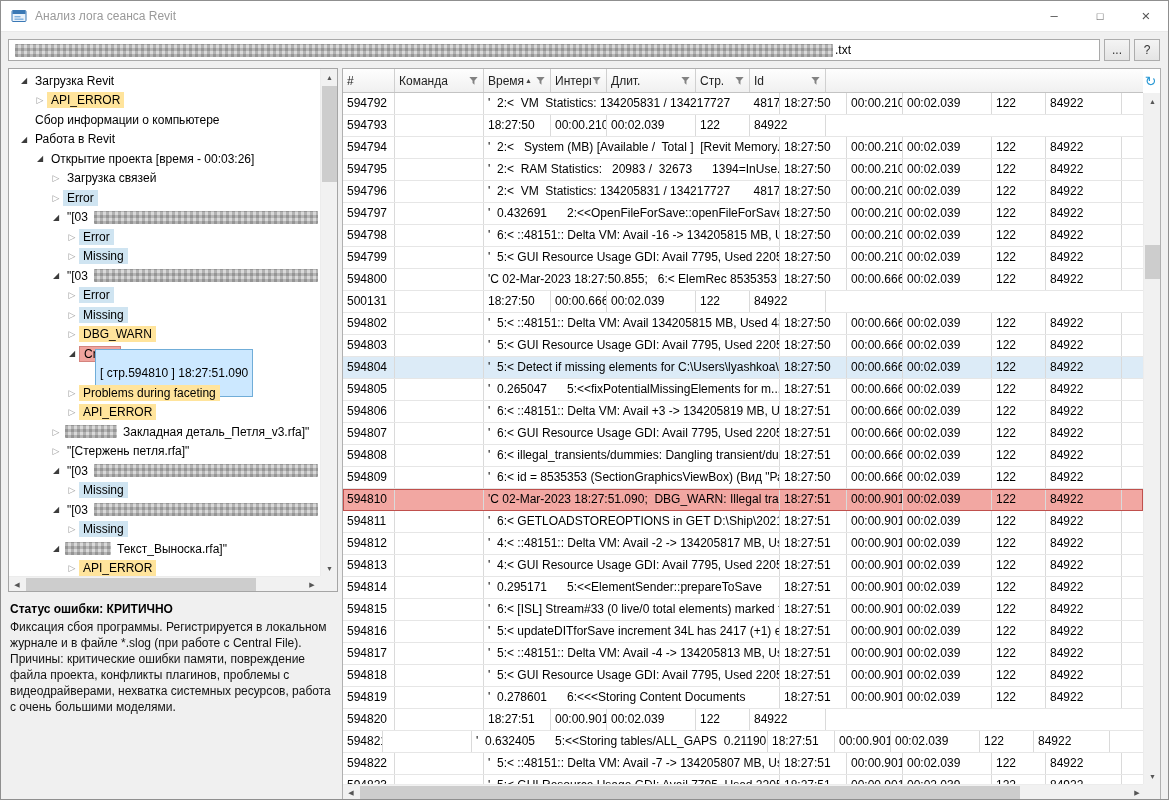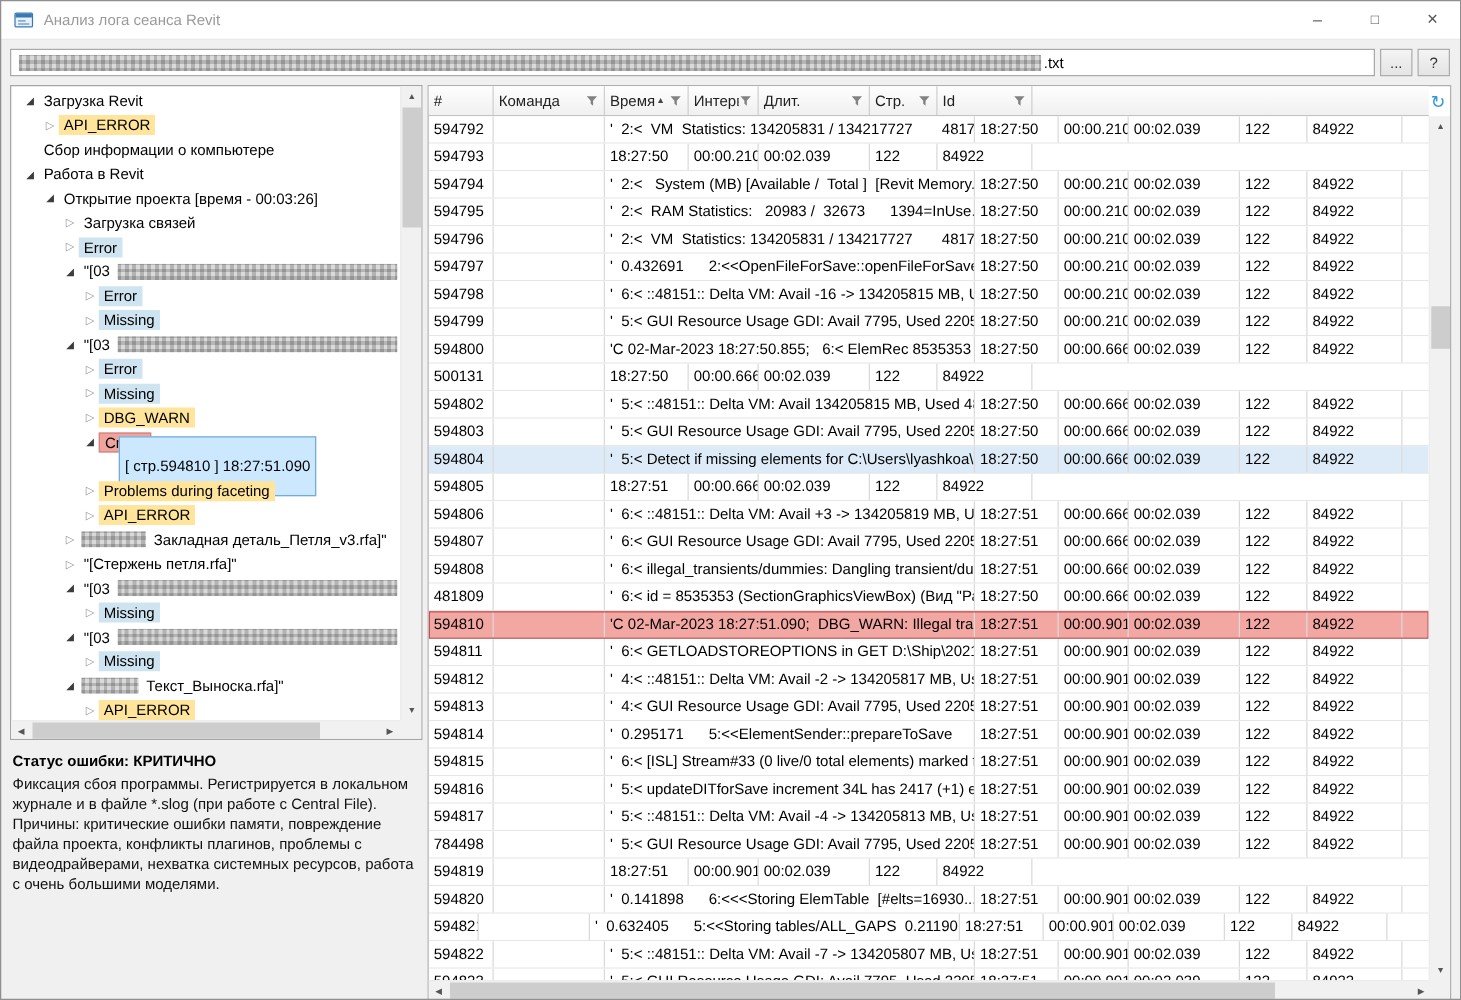--- a/index.html
+++ b/index.html
@@ -493,20 +493,21 @@
     <div class="c" style="width: 67px;">18:27:50</div>
     <div class="c" style="width: 56px;">00:00.666</div>
     <div class="c" style="width: 89px;">00:02.039</div>
     <div class="c" style="width: 54px;">122</div>
     <div class="c" style="width: 76px;">84922</div>
     <div class="c c-filler"></div>
   </div>
       <div class="grow">
     <div class="c" style="width: 52px;">594805</div>
     <div class="c" style="width: 89px;"></div>
+    <div class="c" style="width: 296px;">'  0.265047      5:&lt;&lt;fixPotentialMissingElements for m...</div>
     <div class="c" style="width: 67px;">18:27:51</div>
     <div class="c" style="width: 56px;">00:00.666</div>
     <div class="c" style="width: 89px;">00:02.039</div>
     <div class="c" style="width: 54px;">122</div>
     <div class="c" style="width: 76px;">84922</div>
     <div class="c c-filler"></div>
   </div>
       <div class="grow">
     <div class="c" style="width: 52px;">594806</div>
     <div class="c" style="width: 89px;"></div>
@@ -534,21 +535,21 @@
     <div class="c" style="width: 89px;"></div>
     <div class="c" style="width: 296px;">'  6:&lt; illegal_transients/dummies: Dangling transient/du...</div>
     <div class="c" style="width: 67px;">18:27:51</div>
     <div class="c" style="width: 56px;">00:00.666</div>
     <div class="c" style="width: 89px;">00:02.039</div>
     <div class="c" style="width: 54px;">122</div>
     <div class="c" style="width: 76px;">84922</div>
     <div class="c c-filler"></div>
   </div>
       <div class="grow">
-    <div class="c" style="width: 52px;">481809</div>
+    <div class="c" style="width: 52px;">594809</div>
     <div class="c" style="width: 89px;"></div>
     <div class="c" style="width: 296px;">'  6:&lt; id = 8535353 (SectionGraphicsViewBox) (Вид "Ра...</div>
     <div class="c" style="width: 67px;">18:27:50</div>
     <div class="c" style="width: 56px;">00:00.666</div>
     <div class="c" style="width: 89px;">00:02.039</div>
     <div class="c" style="width: 54px;">122</div>
     <div class="c" style="width: 76px;">84922</div>
     <div class="c c-filler"></div>
   </div>
       <div class="grow hl-crash">
@@ -633,44 +634,44 @@
     <div class="c" style="width: 89px;"></div>
     <div class="c" style="width: 296px;">'  5:&lt; ::48151:: Delta VM: Avail -4 -&gt; 134205813 MB, Us...</div>
     <div class="c" style="width: 67px;">18:27:51</div>
     <div class="c" style="width: 56px;">00:00.901</div>
     <div class="c" style="width: 89px;">00:02.039</div>
     <div class="c" style="width: 54px;">122</div>
     <div class="c" style="width: 76px;">84922</div>
     <div class="c c-filler"></div>
   </div>
       <div class="grow">
-    <div class="c" style="width: 52px;">784498</div>
+    <div class="c" style="width: 52px;">594818</div>
     <div class="c" style="width: 89px;"></div>
     <div class="c" style="width: 296px;">'  5:&lt; GUI Resource Usage GDI: Avail 7795, Used 2205,...</div>
     <div class="c" style="width: 67px;">18:27:51</div>
     <div class="c" style="width: 56px;">00:00.901</div>
     <div class="c" style="width: 89px;">00:02.039</div>
     <div class="c" style="width: 54px;">122</div>
     <div class="c" style="width: 76px;">84922</div>
     <div class="c c-filler"></div>
   </div>
       <div class="grow">
     <div class="c" style="width: 52px;">594819</div>
     <div class="c" style="width: 89px;"></div>
+    <div class="c" style="width: 296px;">'  0.278601      6:&lt;&lt;&lt;Storing Content Documents</div>
     <div class="c" style="width: 67px;">18:27:51</div>
     <div class="c" style="width: 56px;">00:00.901</div>
     <div class="c" style="width: 89px;">00:02.039</div>
     <div class="c" style="width: 54px;">122</div>
     <div class="c" style="width: 76px;">84922</div>
     <div class="c c-filler"></div>
   </div>
       <div class="grow">
     <div class="c" style="width: 52px;">594820</div>
     <div class="c" style="width: 89px;"></div>
-    <div class="c" style="width: 296px;">'  0.141898      6:&lt;&lt;&lt;Storing ElemTable  [#elts=16930...</div>
     <div class="c" style="width: 67px;">18:27:51</div>
     <div class="c" style="width: 56px;">00:00.901</div>
     <div class="c" style="width: 89px;">00:02.039</div>
     <div class="c" style="width: 54px;">122</div>
     <div class="c" style="width: 76px;">84922</div>
     <div class="c c-filler"></div>
   </div>
       <div class="grow">
     <div class="c" style="width: 40px;">594821</div>
     <div class="c" style="width: 89px;"></div>

